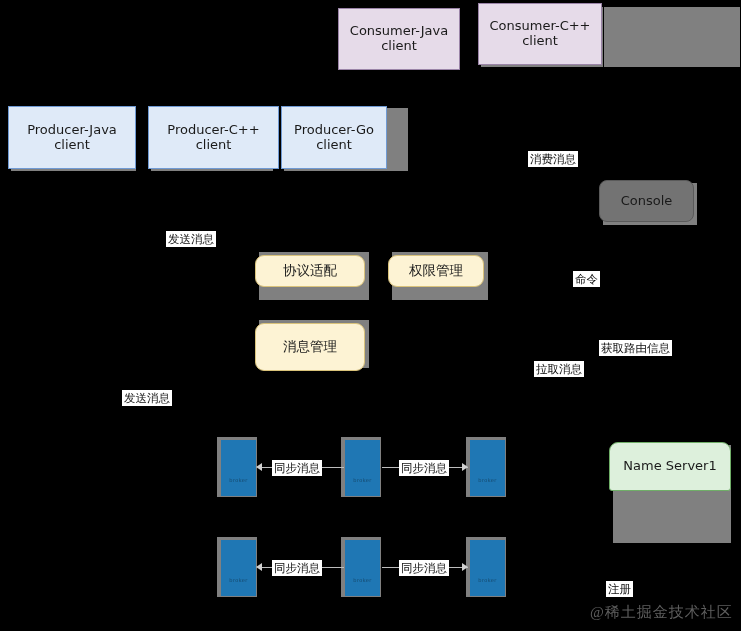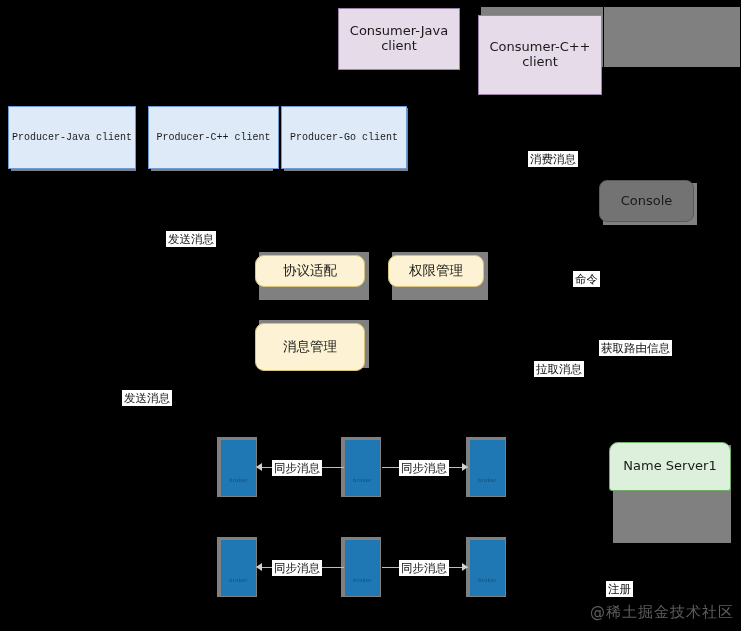--- a/index.html
+++ b/index.html
@@ -39,22 +39,21 @@
   .consumer {
     background: #e6dbe9;
     border: 1px solid #9b84a8;
     font-size: 13px;
   }
 
   
   .producer {
     background: #dfeaf8;
     border: 1px solid #6f9ad4;
-    font-size: 10px;
-    font-family: Liberation Mono, monospace;
+    font-size: 13px;
   }
 
   
   .service {
     background: #fdf3d4;
     border: 1px solid #d9c27a;
     border-radius: 9px;
     font-size: 13.5px;
   }
 
@@ -114,44 +113,45 @@
   .arrow-r { border-top: 4px solid transparent; border-bottom: 4px solid transparent; border-left: 6px solid #d0d0d0; }
 
   
   .watermark {
     position: absolute;
     color: #6e6e6e;
     font-size: 15px;
     letter-spacing: 1px;
     white-space: nowrap;
     opacity: .85;
+    font-family: Liberation Serif, serif;
   }
 </style>
 </head>
 <body>
 
 <div id="canvas">
 
   <div class="shadow" style="left:341px;top:10px;width:118px;height:60px;"></div>
   <div class="node consumer" style="left:338px;top:8px;width:122px;height:62px;">Consumer-Java
 client</div>
 
   <div class="shadow" style="left:481px;top:7px;width:122px;height:60px;"></div>
-  <div class="node consumer" style="left:478px;top:15px;width:124px;height:80px;">Consumer-C++ client</div>
+  <div class="node consumer" style="left:478px;top:3px;width:124px;height:62px;">Consumer-C++ client</div>
 
   <div class="shadow" style="left:604px;top:7px;width:136px;height:60px;"></div>
 
   <div class="shadow" style="left:11px;top:108px;width:125px;height:63px;"></div>
   <div class="node producer" style="left:8px;top:106px;width:128px;height:63px;">Producer-Java client</div>
 
   <div class="shadow" style="left:151px;top:108px;width:122px;height:63px;"></div>
   <div class="node producer" style="left:148px;top:106px;width:131px;height:63px;">Producer-C++ client</div>
 
   <div class="shadow" style="left:284px;top:108px;width:124px;height:63px;"></div>
-  <div class="node producer" style="left:281px;top:106px;width:126px;height:63px;">Producer-Go client</div>
+  <div class="node producer" style="left:281px;top:106px;width:106px;height:63px;">Producer-Go client</div>
 
   <div class="shadow" style="left:259px;top:252px;width:110px;height:48px;"></div>
   <div class="node service" style="left:255px;top:255px;width:110px;height:32px;">协议适配</div>
 
   <div class="shadow" style="left:392px;top:252px;width:96px;height:48px;"></div>
   <div class="node service" style="left:388px;top:255px;width:96px;height:32px;">权限管理</div>
 
   <div class="shadow" style="left:259px;top:320px;width:110px;height:48px;"></div>
   <div class="node service" style="left:255px;top:323px;width:110px;height:48px;">消息管理</div>
 

